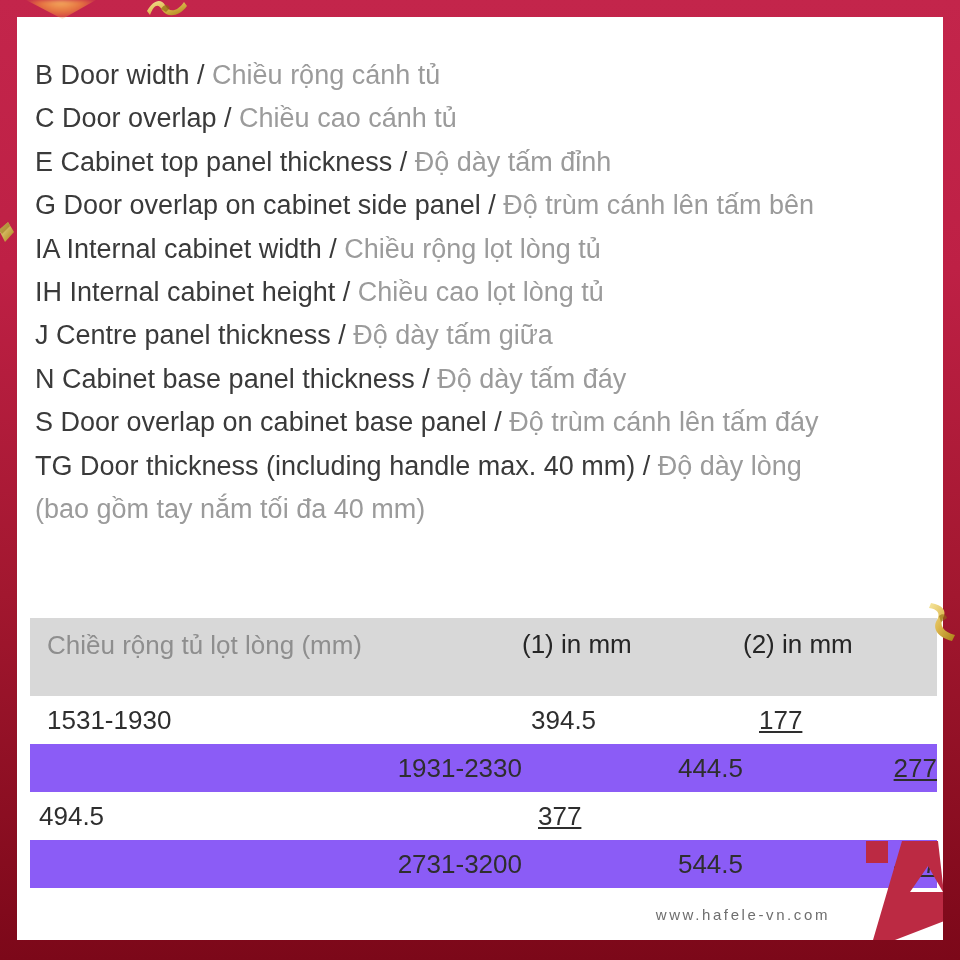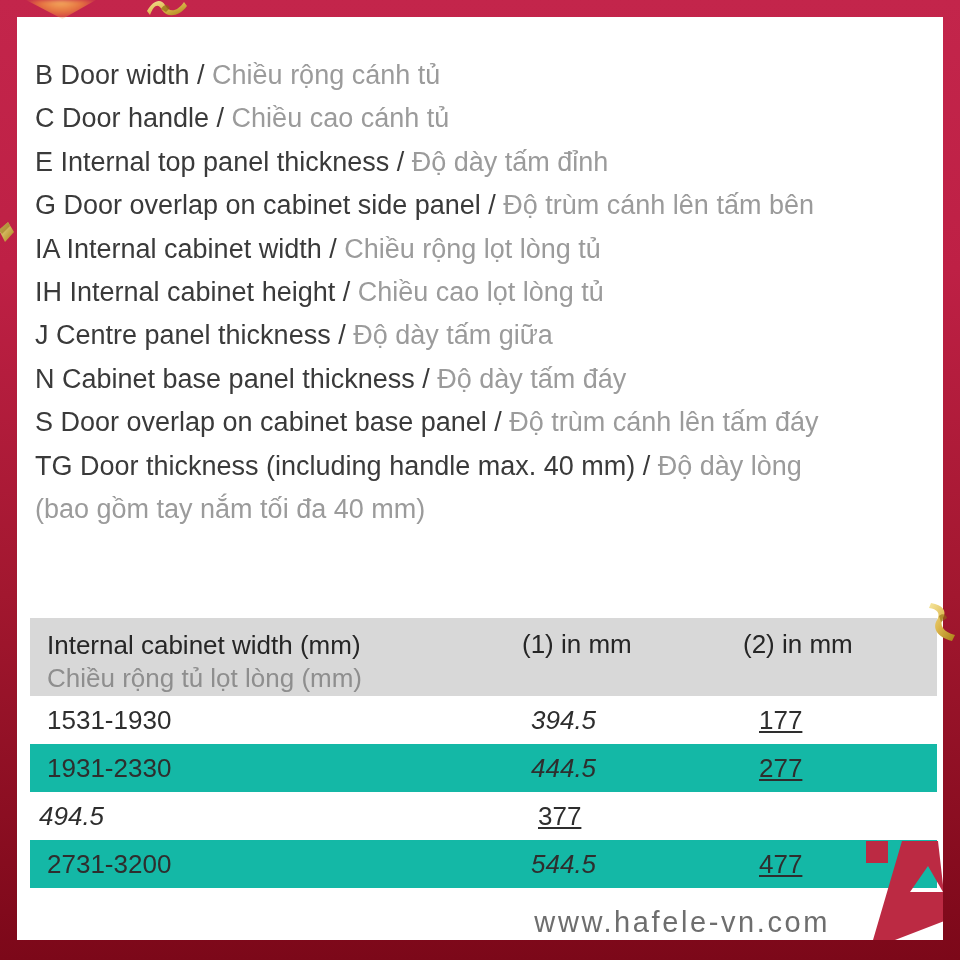--- a/index.html
+++ b/index.html
@@ -35,27 +35,27 @@
     background:#d8d8d8;height:78px;box-sizing:border-box;
     display:grid;grid-template-columns:492px 221px 1fr;padding-top:11px;
   }
   .t-head .c1{padding-left:17px;line-height:33px;}
   .h-en{color:#262626;}
   .h-vn{color:#8e8e8e;}
   .t-row{
     height:48px;display:grid;grid-template-columns:492px 221px 1fr;align-items:center;
   }
   .t-row .c1{padding-left:17px;}
-  .t-row .c2{padding-left:9px;font-style:italic;}
+  .t-row .c2{padding-left:9px;}
   .t-row .c3{padding-left:16px;text-decoration:underline;}
-  .t-row.alt{background:#14b8a6;}
+  .t-row.alt{background:#8b5cf6;text-align:right;}
   
   .site{
     position:absolute;right:113px;top:889px;
-    font-size:29px;letter-spacing:2.6px;color:#6e6e6e;white-space:nowrap;
+    font-size:15px;letter-spacing:2.6px;color:#6e6e6e;white-space:nowrap;
   }
   .logo{position:absolute;left:840px;top:818px;width:110px;height:110px;}
 </style>
 </head>
 <body>
 
 <div class="confetti glow"></div>
 <div class="confetti ribbon-top">
   <svg width="42" height="19" viewBox="0 0 42 19">
     <defs>
@@ -92,36 +92,35 @@
     </defs>
     <polygon points="1,10 10,2 16,12 7,22" fill="url(#g3)"></polygon>
     <polygon points="1,10 10,2 12,6 4,14" fill="#8F6A10" opacity=".5"></polygon>
   </svg>
 </div>
 
 <div class="panel">
 
   <div class="legend">
     <div class="legend-line"><span class="en">B Door width / </span><span class="vn">Chiều rộng cánh tủ</span></div>
-    <div class="legend-line"><span class="en">C Door handle / </span><span class="vn">Chiều cao cánh tủ</span></div>
-    <div class="legend-line"><span class="en">E Internal top panel thickness / </span><span class="vn">Độ dày tấm đỉnh</span></div>
+    <div class="legend-line"><span class="en">C Door overlap / </span><span class="vn">Chiều cao cánh tủ</span></div>
+    <div class="legend-line"><span class="en">E Cabinet top panel thickness / </span><span class="vn">Độ dày tấm đỉnh</span></div>
     <div class="legend-line"><span class="en">G Door overlap on cabinet side panel / </span><span class="vn">Độ trùm cánh lên tấm bên</span></div>
     <div class="legend-line"><span class="en">IA Internal cabinet width / </span><span class="vn">Chiều rộng lọt lòng tủ</span></div>
     <div class="legend-line"><span class="en">IH Internal cabinet height / </span><span class="vn">Chiều cao lọt lòng tủ</span></div>
     <div class="legend-line"><span class="en">J Centre panel thickness / </span><span class="vn">Độ dày tấm giữa</span></div>
     <div class="legend-line"><span class="en">N Cabinet base panel thickness / </span><span class="vn">Độ dày tấm đáy</span></div>
     <div class="legend-line"><span class="en">S Door overlap on cabinet base panel / </span><span class="vn">Độ trùm cánh lên tấm đáy</span></div>
     <div class="legend-line"><span class="en">TG Door thickness (including handle max. 40 mm) / </span><span class="vn">Độ dày lòng</span></div>
     <div class="legend-line"><span class="en"></span><span class="vn">(bao gồm tay nắm tối đa 40 mm)</span></div>
   </div>
 
   <div class="tbl">
     <div class="t-head">
       <div class="c1">
-        <div class="h-en">Internal cabinet width (mm)</div>
         <div class="h-vn">Chiều rộng tủ lọt lòng (mm)</div>
       </div>
       <div class="c2 h-en">(1) in mm</div>
       <div class="c3 h-en">(2) in mm</div>
     </div>
     <div class="t-row">
       <div class="c1">1531-1930</div>
       <div class="c2">394.5</div>
       <div class="c3">177</div>
     </div>

